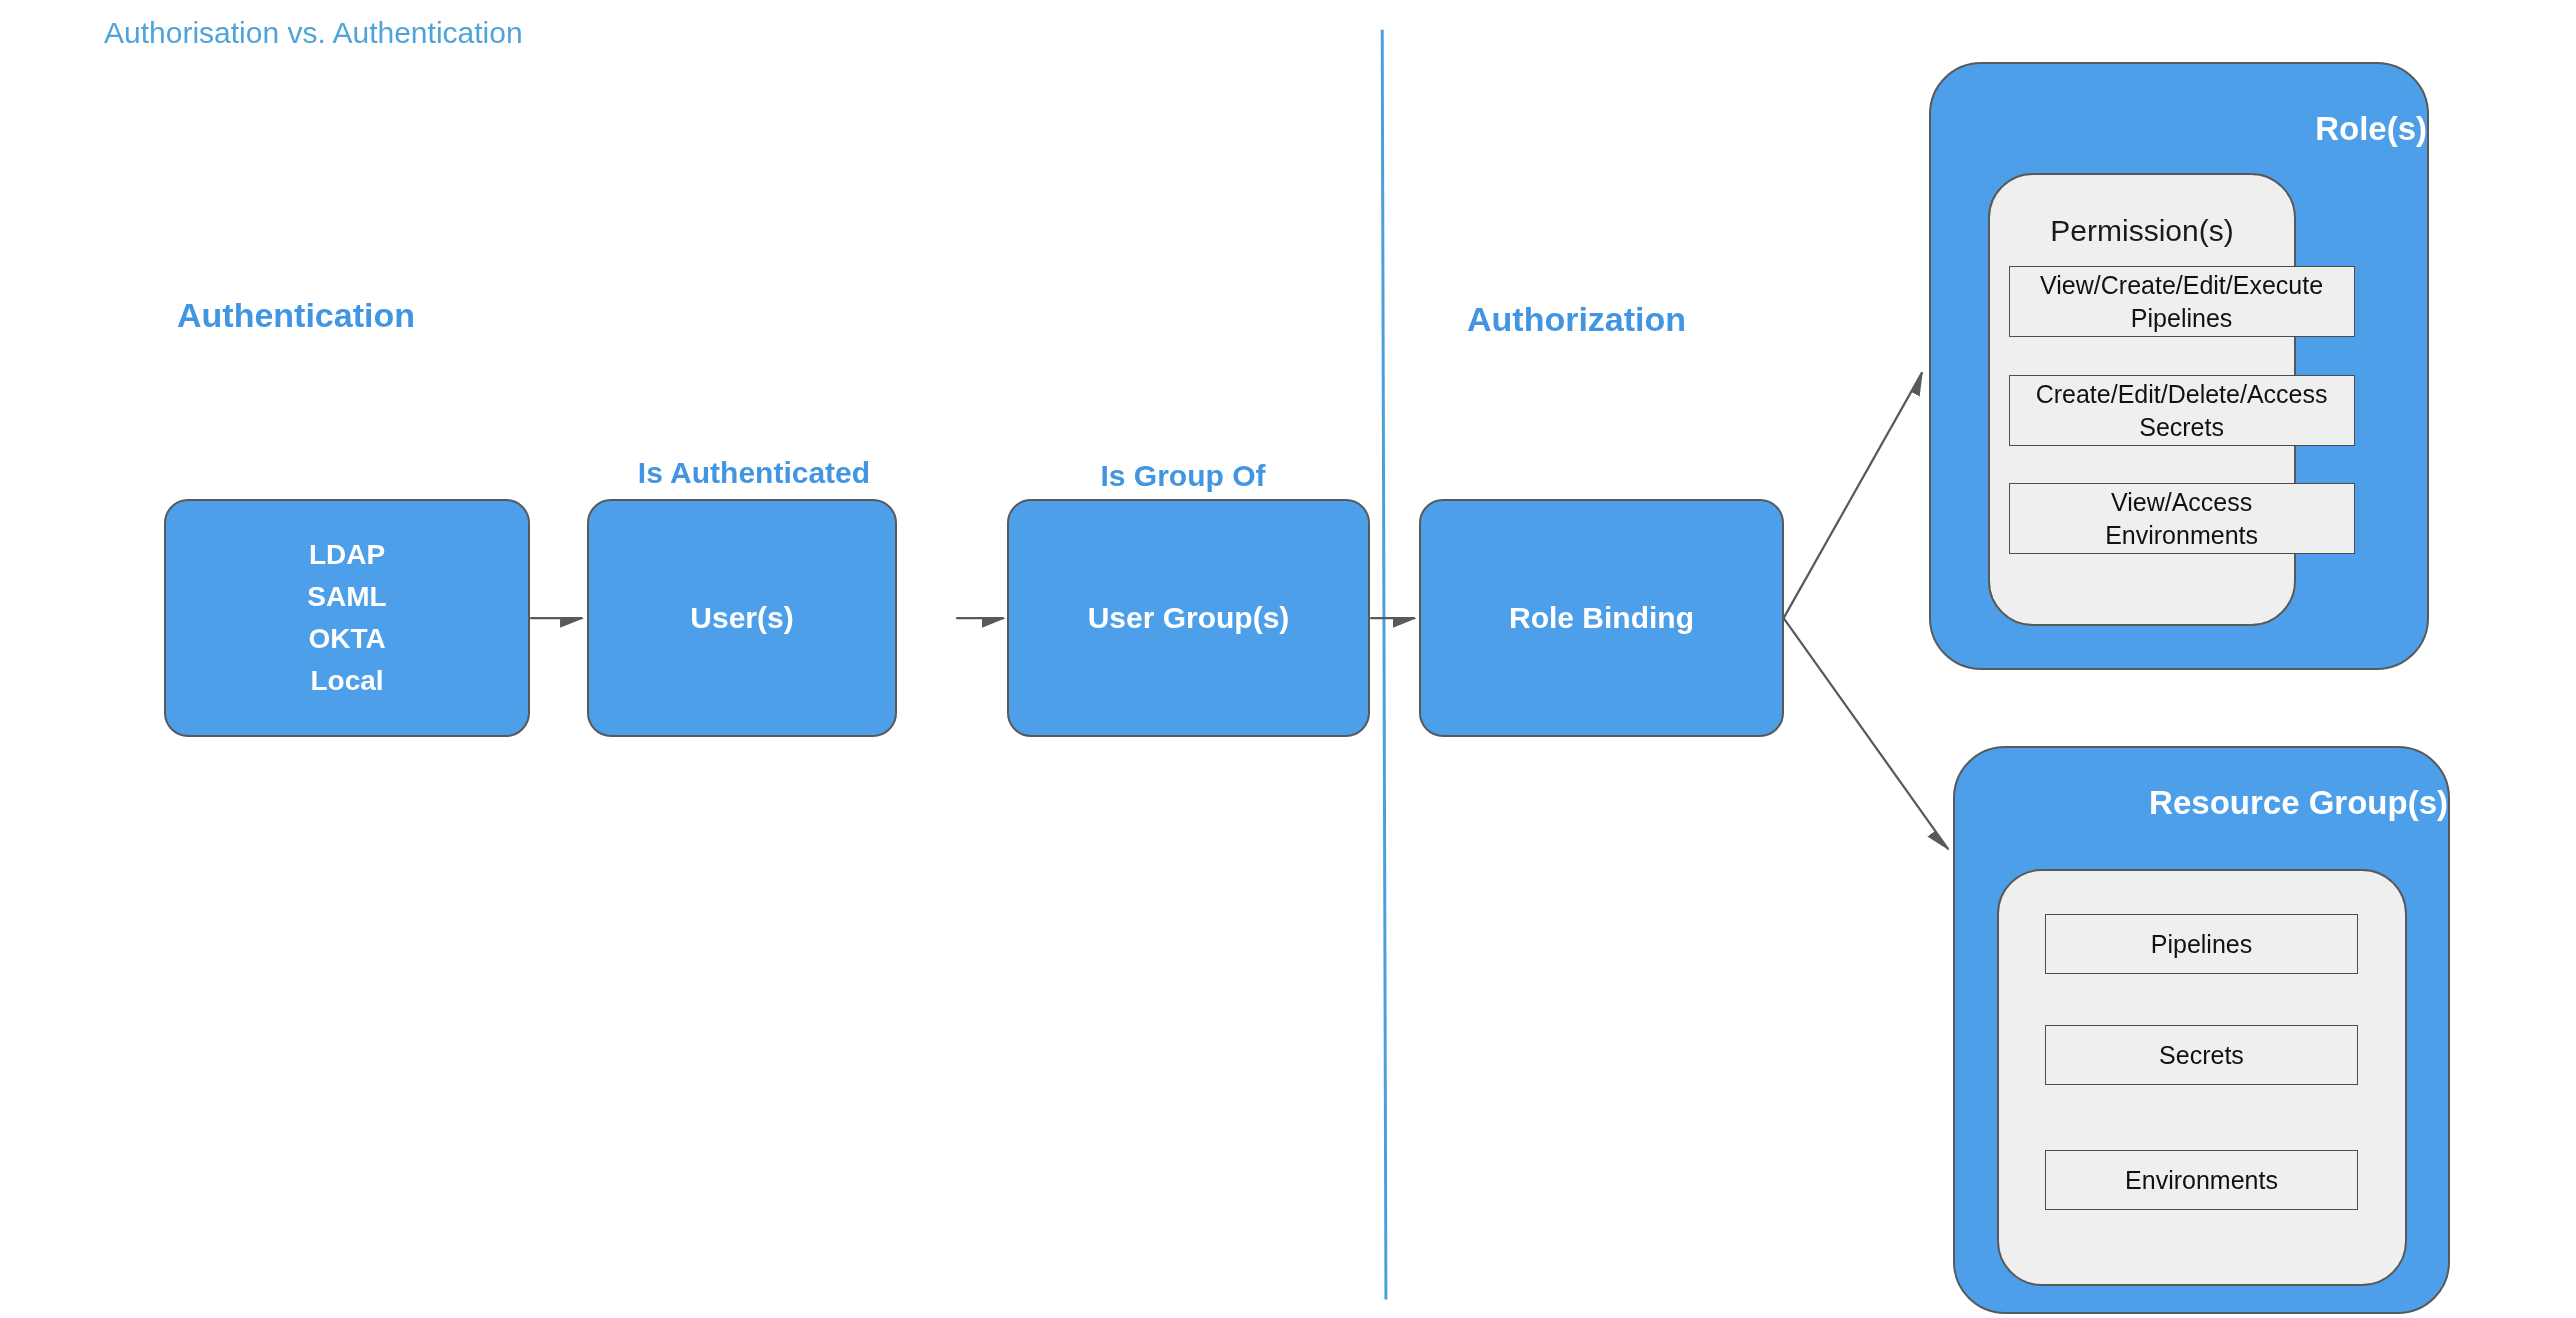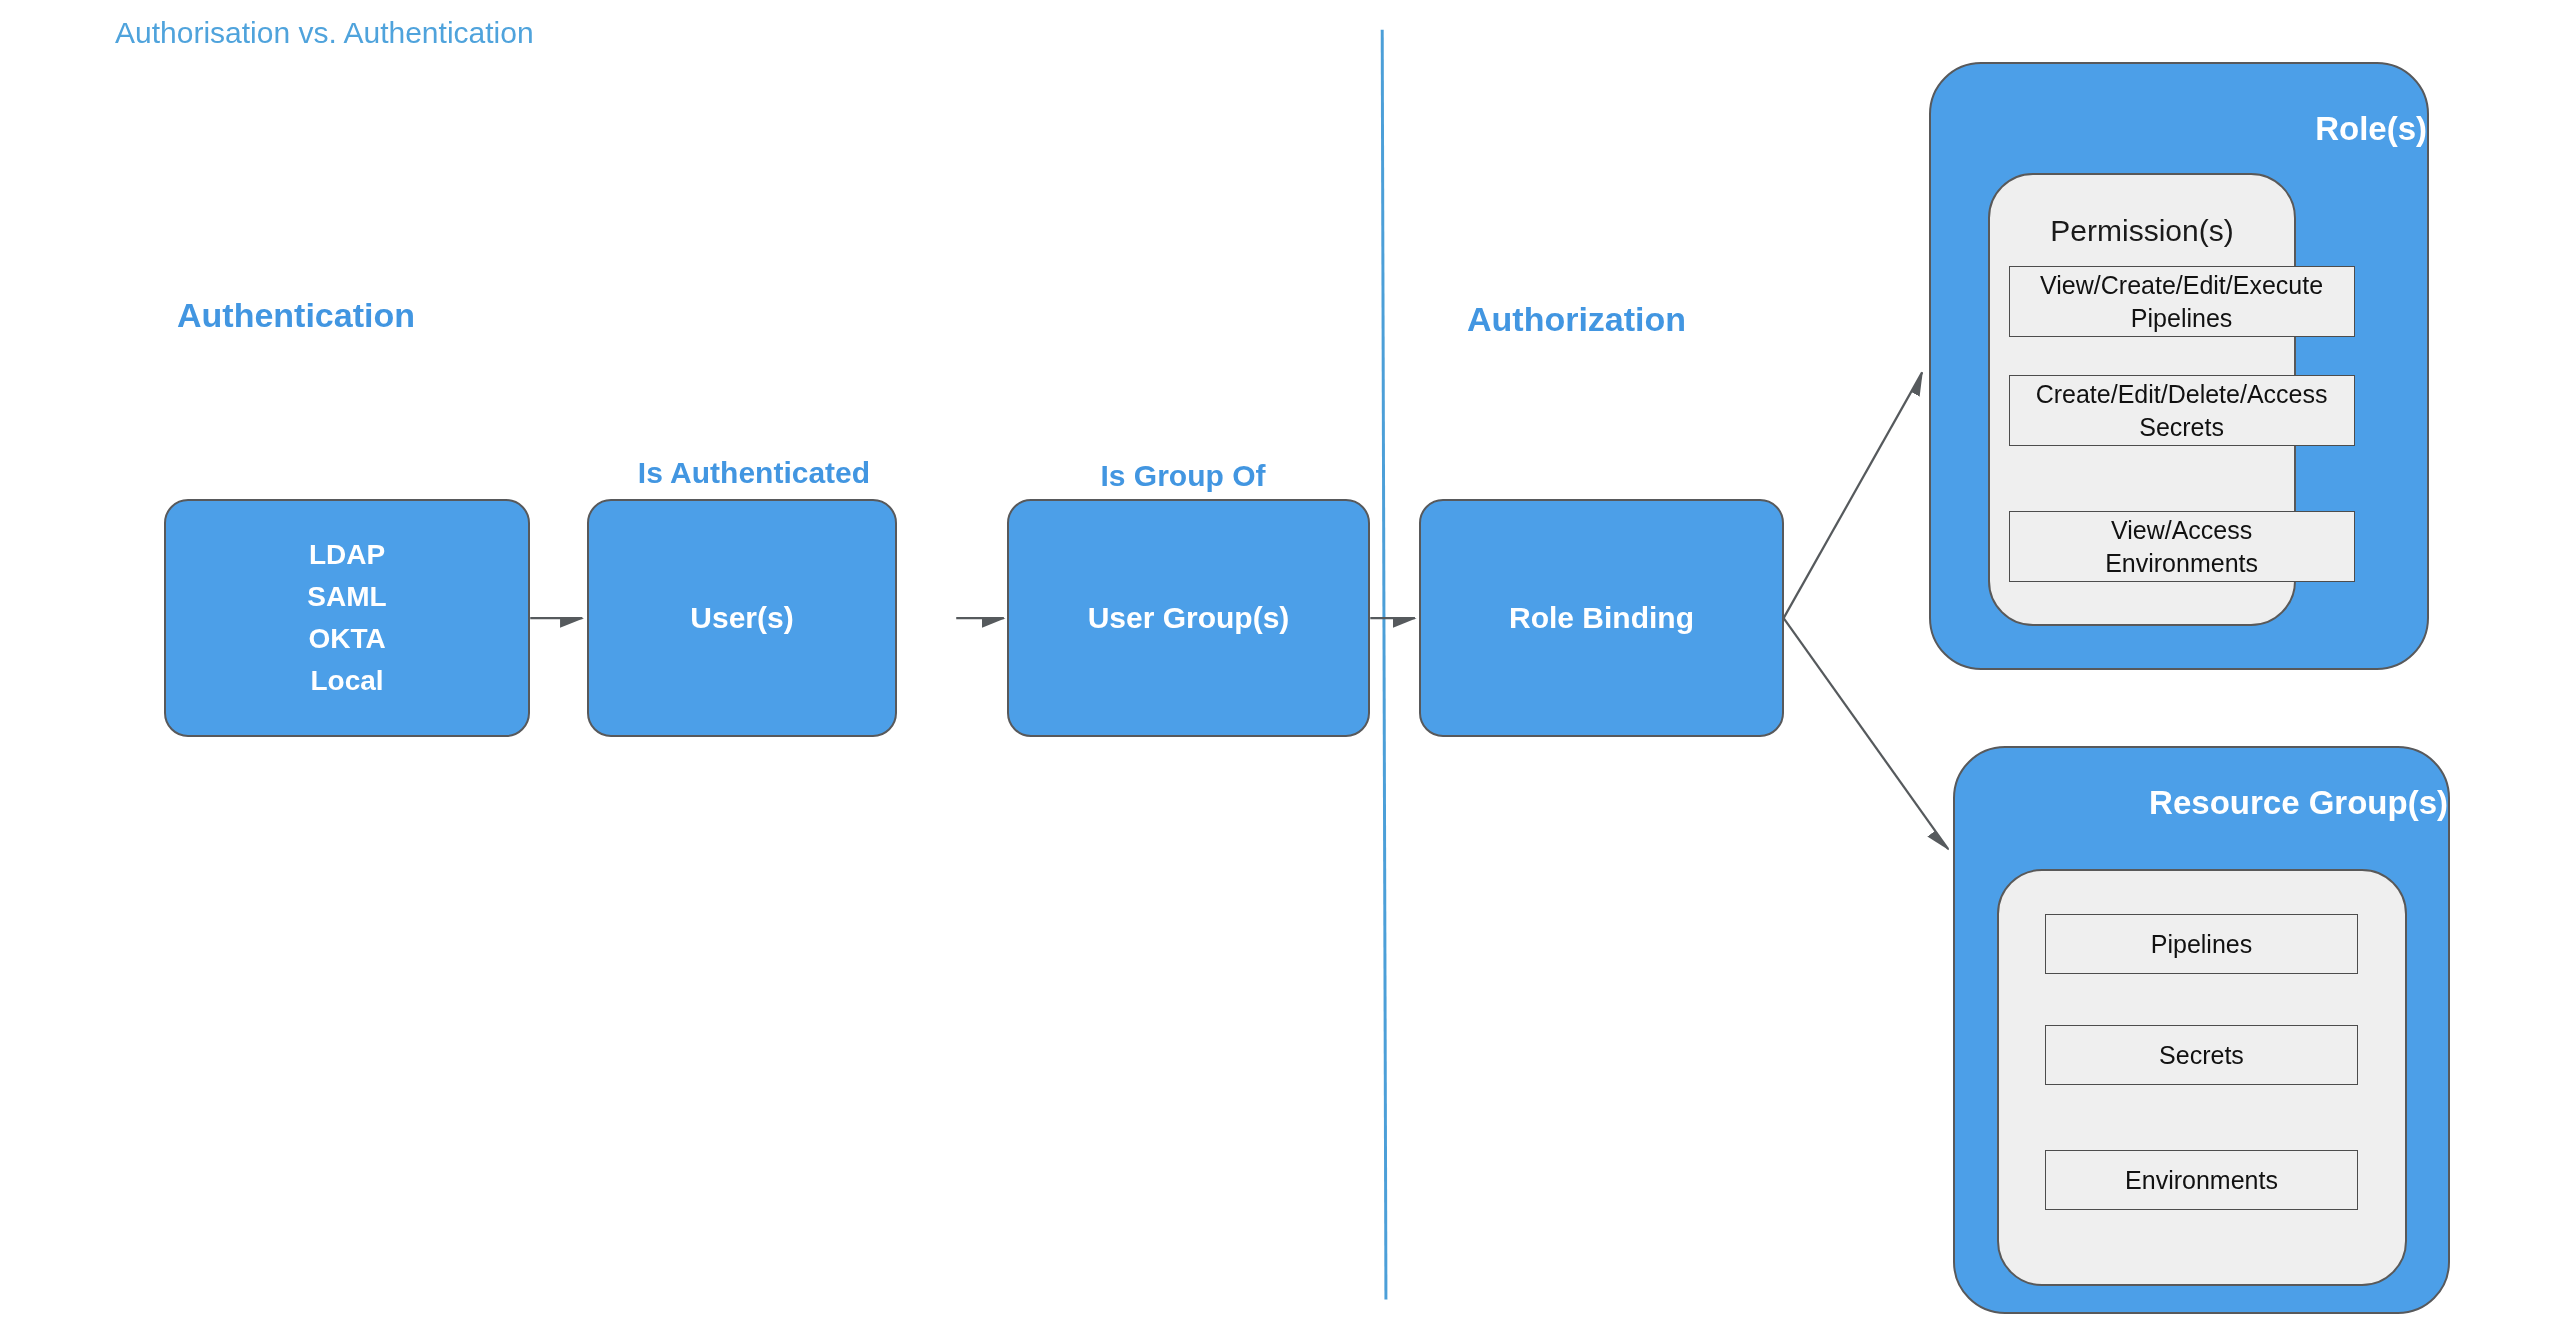--- a/index.html
+++ b/index.html
@@ -24,21 +24,20 @@
     z-index: 1;
   }
   .page-title {
     position: absolute;
     left: 104px; top: 16.4px;
     font-size: 30px;
     font-weight: 400;
     color: #4fa3dc;
     white-space: nowrap;
     z-index: 3;
-    margin-left: 11px;
   }
   .section-heading {
     position: absolute;
     font-size: 34px;
     font-weight: 700;
     color: #4296e1;
     white-space: nowrap;
     z-index: 3;
   }
   .heading-authentication { left: 177px; top: 296px; }
@@ -134,21 +133,21 @@
     align-items: center;
     justify-content: center;
     text-align: center;
     color: #111111;
     font-size: 25px;
     line-height: 1.3;
     padding: 0 22.3px;
   }
   .perm-1 { top: 91px; }
   .perm-2 { top: 200px; }
-  .perm-3 { top: 308px; margin-top: 28px; }
+  .perm-3 { top: 308px; }
   .res-box {
     position: absolute;
     left: 46px;
     width: 313px;
     height: 60px;
     background: #efefef;
     border: 1.5px solid #4d4d4d;
     box-sizing: border-box;
     display: flex;
     align-items: center;

